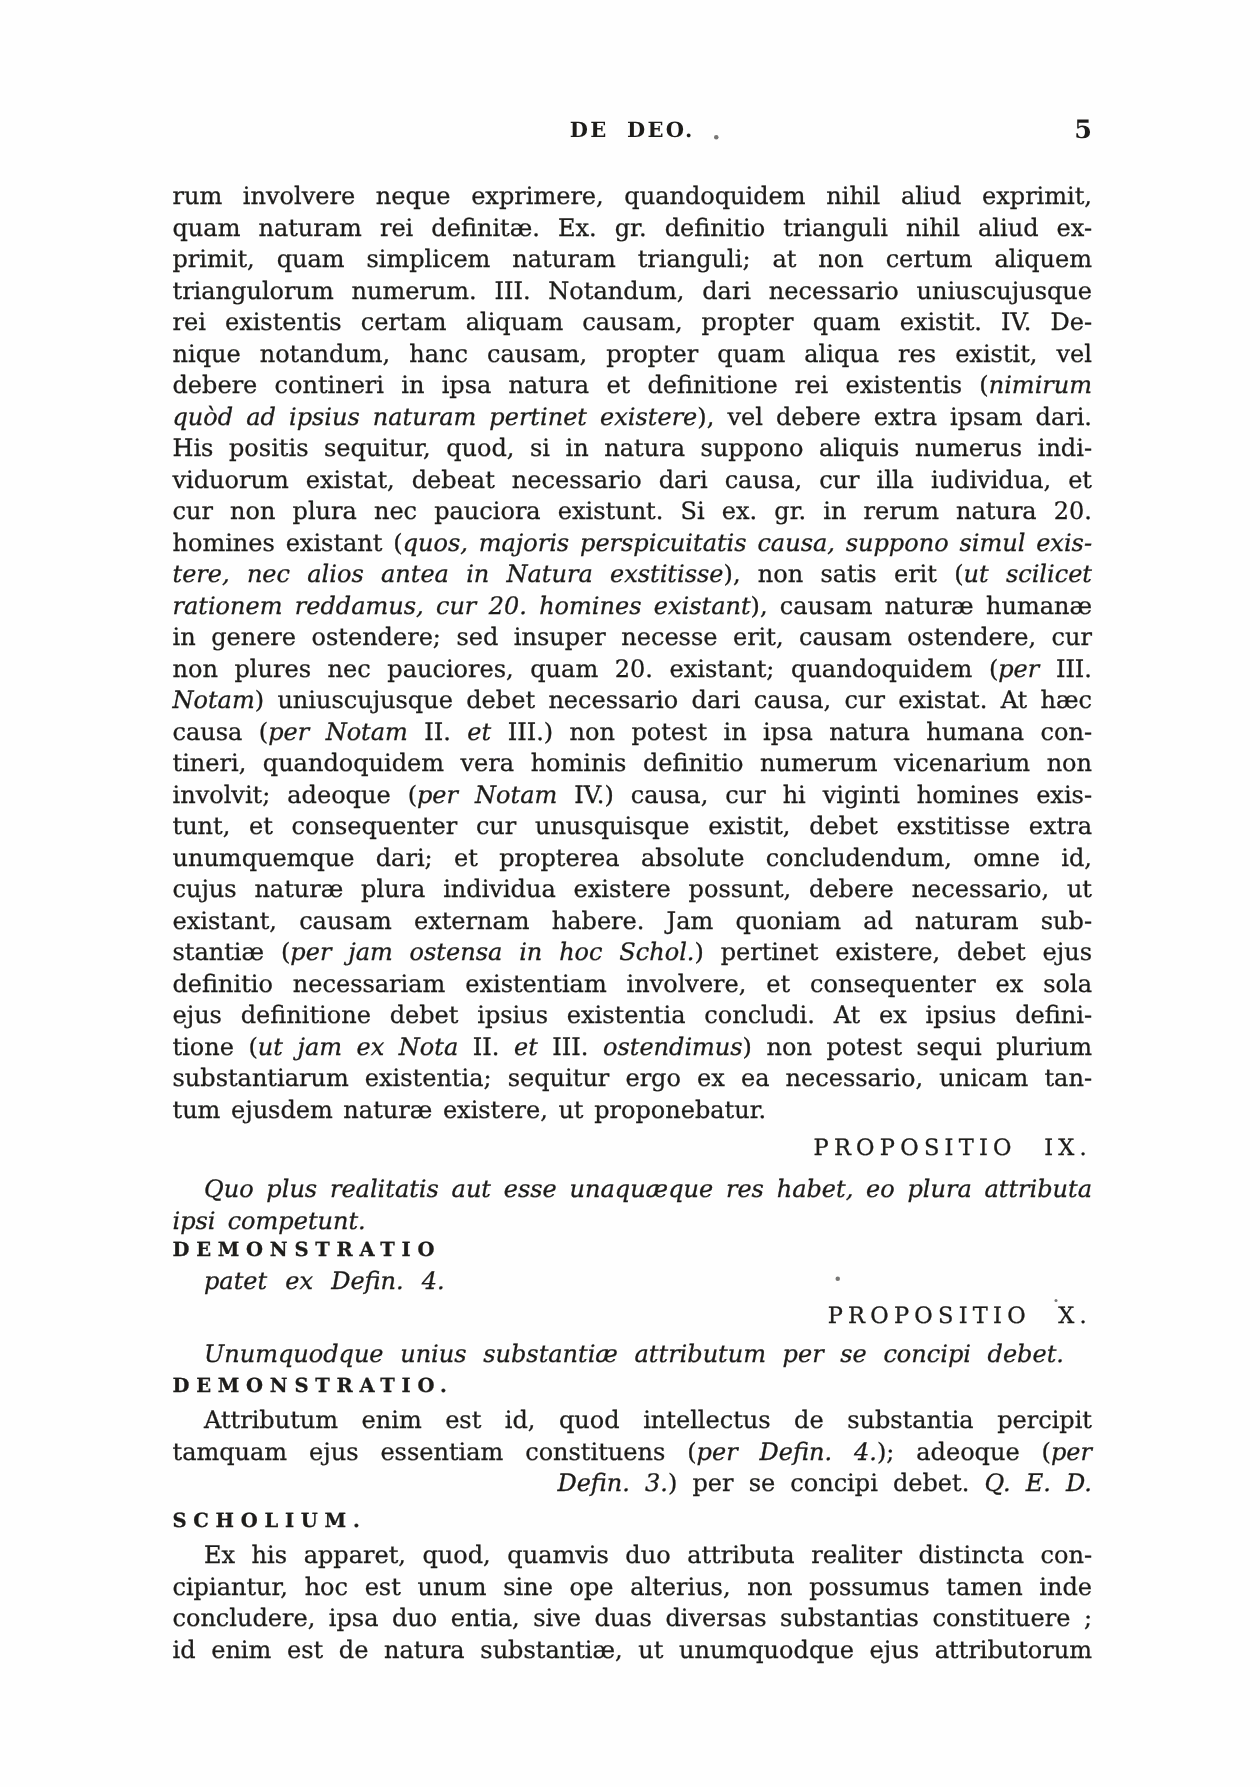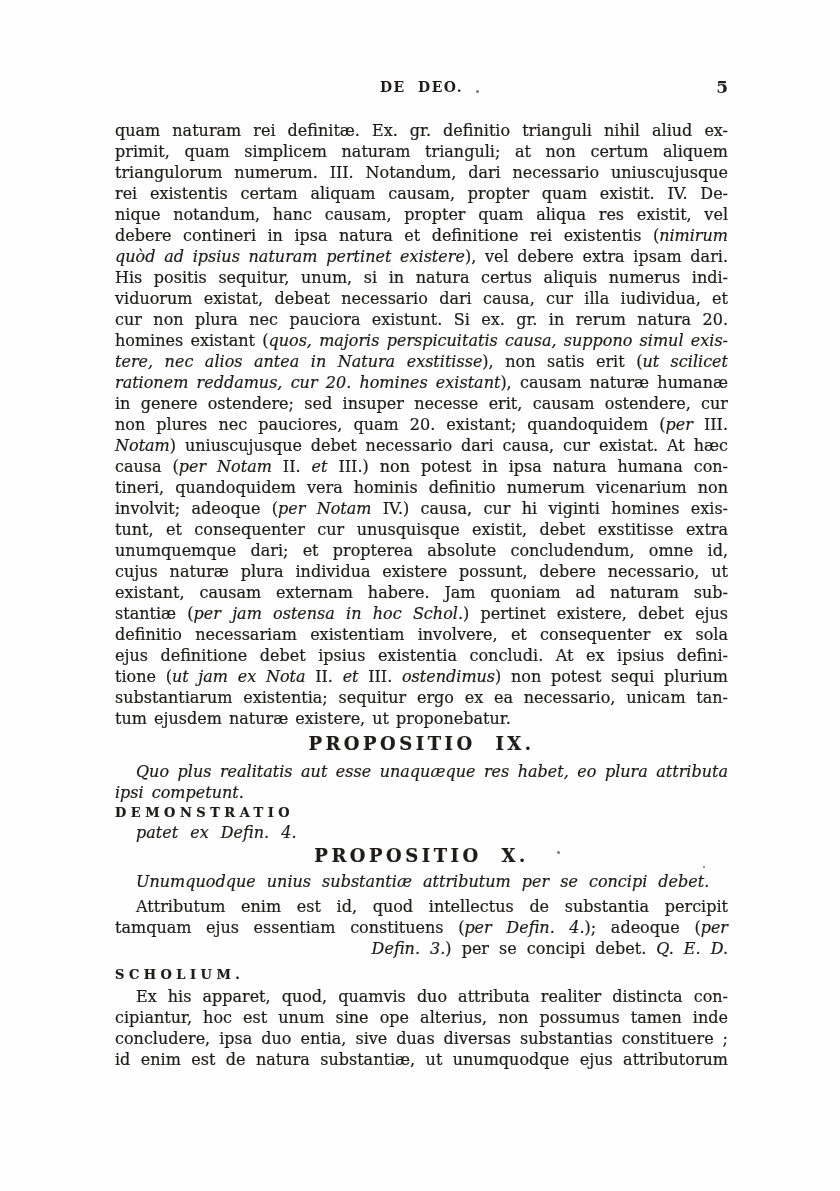--- a/index.html
+++ b/index.html
@@ -46,24 +46,24 @@
     line-height: 21px;
     -webkit-text-stroke: 0.2px #1d1c1a;
   }
   .line { height: 21px; white-space: normal; }
   .j { text-align: justify; text-align-last: justify; }
   .l { text-align: left; }
   .ind { text-indent: 21px; }
   .it { font-style: italic; }
   .prop-heading {
     margin: 4px 0 6px 0;
-    font-size: 18px;
-    font-weight: 700;
+    font-size: 15px;
+    font-weight: 400;
     line-height: 22px;
-    text-align: center;
+    text-align: right;
     letter-spacing: 3.5px;
     word-spacing: 10px;
   }
   .prop-heading.tight { margin: 2px 0 4px 0; }
   .dem-label {
     margin: 2px 0 2px 0;
     font-size: 13px;
     font-weight: bold;
     line-height: 15px;
     letter-spacing: 4.5px;
@@ -86,28 +86,29 @@
 <div class="page">
 
   <div class="running-header">
     <span class="header-title">DE DEO.</span>
     <span class="page-number">5</span>
   </div>
 
   <div class="content">
 
     <div class="para">
+        <div class="line j"><span>rum involvere neque exprimere, quandoquidem nihil aliud exprimit,</span></div>
         <div class="line j"><span>quam naturam rei definitæ. Ex. gr. definitio trianguli nihil aliud ex-</span></div>
         <div class="line j"><span>primit, quam simplicem naturam trianguli; at non certum aliquem</span></div>
         <div class="line j"><span>triangulorum numerum. III. Notandum, dari necessario uniuscujusque</span></div>
         <div class="line j"><span>rei existentis certam aliquam causam, propter quam existit. IV. De-</span></div>
         <div class="line j"><span>nique notandum, hanc causam, propter quam aliqua res existit, vel</span></div>
         <div class="line j"><span>debere contineri in ipsa natura et definitione rei existentis (</span><span class="it">nimirum</span></div>
         <div class="line j"><span class="it">quòd ad ipsius naturam pertinet existere</span><span>), vel debere extra ipsam dari.</span></div>
-        <div class="line j"><span>His positis sequitur, unum, si in natura certus aliquis numerus indi-</span></div>
+        <div class="line j"><span>His positis sequitur, quod, si in natura suppono aliquis numerus indi-</span></div>
         <div class="line j"><span>viduorum existat, debeat necessario dari causa, cur illa iudividua, et</span></div>
         <div class="line j"><span>cur non plura nec pauciora existunt. Si ex. gr. in rerum natura 20.</span></div>
         <div class="line j"><span>homines existant (</span><span class="it">quos, majoris perspicuitatis causa, suppono simul exis-</span></div>
         <div class="line j"><span class="it">tere, nec alios antea in Natura exstitisse</span><span>), non satis erit (</span><span class="it">ut scilicet</span></div>
         <div class="line j"><span class="it">rationem reddamus, cur 20. homines existant</span><span>), causam naturæ humanæ</span></div>
         <div class="line j"><span>in genere ostendere; sed insuper necesse erit, causam ostendere, cur</span></div>
         <div class="line j"><span>non plures nec pauciores, quam 20. existant; quandoquidem (</span><span class="it">per</span><span> III.</span></div>
         <div class="line j"><span class="it">Notam</span><span>) uniuscujusque debet necessario dari causa, cur existat. At hæc</span></div>
         <div class="line j"><span>causa (</span><span class="it">per Notam</span><span> II. </span><span class="it">et</span><span> III.) non potest in ipsa natura humana con-</span></div>
         <div class="line j"><span>tineri, quandoquidem vera hominis definitio numerum vicenarium non</span></div>
@@ -131,20 +132,21 @@
       </div>
     <div class="dem-label">DEMONSTRATIO</div>
     <div class="para">
         <div class="line l ind" style="word-spacing: 7px; font-style: italic;"><span>patet ex Defin. 4.</span></div>
       </div>
 
     <div class="prop-heading tight">PROPOSITIO X.</div>
     <div class="para stmt">
         <div class="line l ind" style="word-spacing: 6px;"><span class="it">Unumquodque unius substantiæ attributum per se concipi debet.</span></div>
       </div>
+    <div class="dem-label mt">DEMONSTRATIO.</div>
     <div class="para mt4">
         <div class="line j ind"><span>Attributum enim est id, quod intellectus de substantia percipit</span></div>
         <div class="line j"><span>tamquam ejus essentiam constituens (</span><span class="it">per Defin. 4.</span><span>); adeoque (</span><span class="it">per</span></div>
         <div class="line l" style="word-spacing: 5px; text-align: right;"><span class="it">Defin. 3.</span><span>) per se concipi debet. </span><span class="it">Q. E. D.</span></div>
       </div>
 
     <div class="dem-label mt8">SCHOLIUM.</div>
     <div class="para mt4">
         <div class="line j ind"><span>Ex his apparet, quod, quamvis duo attributa realiter distincta con-</span></div>
         <div class="line j"><span>cipiantur, hoc est unum sine ope alterius, non possumus tamen inde</span></div>

